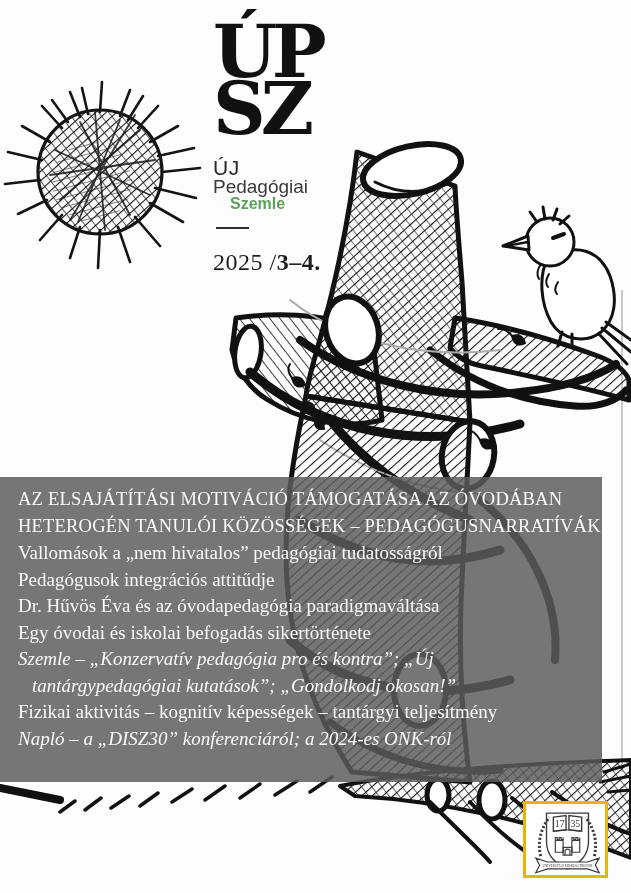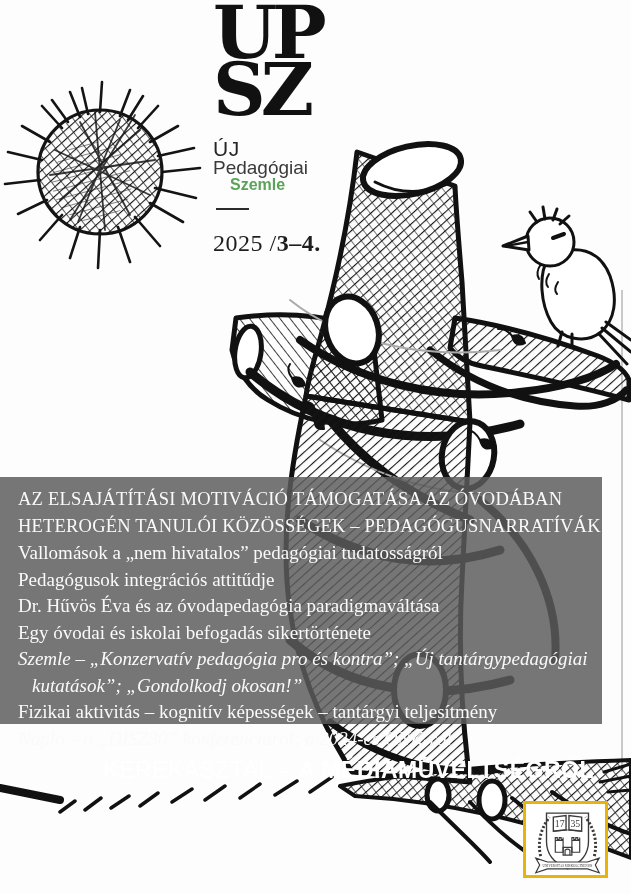--- a/index.html
+++ b/index.html
@@ -2,38 +2,38 @@
 <html><head>
 <meta charset="utf-8">
 <style>
   html,body{margin:0;padding:0;}
   body{
     width:631px;height:893px;position:relative;overflow:hidden;
     background:#fdfdfd;font-family:"Liberation Serif",serif;
   }
   #artwork{position:absolute;left:0;top:0;z-index:0;}
   
-  .masthead{position:absolute;left:213px;top:4px;z-index:2;}
+  .masthead{position:absolute;left:213px;top:23px;z-index:2;}
   .logo{
     font-family:"DejaVu Serif",serif;font-weight:900;color:#111;
     font-size:73px;line-height:57px;letter-spacing:-5px;
   }
   .logo div{white-space:nowrap;}
   .name{margin-top:22px;font-family:"Liberation Sans",sans-serif;}
   .name .l1{font-size:21px;font-weight:400;color:#262626;line-height:18px;letter-spacing:.5px;}
   .name .l2{font-size:19px;font-weight:500;color:#3a3a3a;line-height:19px;}
   .name .l3{font-size:16px;font-weight:700;color:#5ba25a;line-height:15px;margin-left:17px;}
   .rule{width:33px;height:2px;background:#2c2c2c;margin:16px 0 0 3px;}
   .issue{margin-top:20px;font-family:"Liberation Serif",serif;font-size:24px;color:#1e1e1e;letter-spacing:.5px;}
   .issue b{font-weight:700;}
   
   .band{
-    position:absolute;left:0;top:477px;width:602px;height:247px;z-index:3;
+    position:absolute;left:0;top:477px;width:602px;height:305px;z-index:3;
     background:rgba(92,92,92,.84);
-    box-sizing:border-box;padding:9px 0 0 18px;color:#fafafa;
+    box-sizing:border-box;padding:9px 16px 0 18px;color:#fafafa;
   }
   .band .headline div{
     font-size:18.5px;line-height:27px;letter-spacing:.2px;white-space:nowrap;
   }
   .band .item{font-size:19px;line-height:26.5px;white-space:nowrap;}
   .band .item.it{font-style:italic;white-space:normal;padding-left:14px;text-indent:-14px;max-width:560px;}
   .roundtable{
     margin-top:5px;text-align:right;padding-right:8px;
     font-family:"Liberation Sans",sans-serif;font-size:23px;letter-spacing:.5px;color:#fff;
   }
@@ -179,21 +179,20 @@
     <div>AZ ELSAJÁTÍTÁSI MOTIVÁCIÓ TÁMOGATÁSA AZ ÓVODÁBAN</div>
     <div>HETEROGÉN TANULÓI KÖZÖSSÉGEK – PEDAGÓGUSNARRATÍVÁK</div>
   </div>
   <div class="item">Vallomások a „nem hivatalos” pedagógiai tudatosságról</div>
   <div class="item">Pedagógusok integrációs attitűdje</div>
   <div class="item">Dr. Hűvös Éva és az óvodapedagógia paradigmaváltása</div>
   <div class="item">Egy óvodai és iskolai befogadás sikertörténete</div>
   <div class="item it">Szemle – „Konzervatív pedagógia pro és kontra”; „Új tantárgypedagógiai kutatások”; „Gondolkodj okosan!”</div>
   <div class="item">Fizikai aktivitás – kognitív képességek – tantárgyi teljesítmény</div>
   <div class="item it">Napló – a „DISZ30” konferenciáról; a 2024-es ONK-ról</div>
-  <div class="roundtable"><span>KEREKASZTAL – </span><b>A MÉDIAMŰVELTSÉGRŐL</b></div>
 </div>
 
 <div class="seal-box">
   <svg width="83" height="75" viewBox="0 0 85 76">
     <g stroke="#3a3a3a" fill="none" stroke-width="1.4">
 
       <path d="M21 9 L64 9 L64 38 Q64 57 42.5 66 Q21 57 21 38 Z" fill="#fff"></path>
 
       <path d="M28 13 L41 11.5 L41 26 L28 27.5 Z" fill="#fff"></path>
       <path d="M57 13 L44 11.5 L44 26 L57 27.5 Z" fill="#fff"></path>

